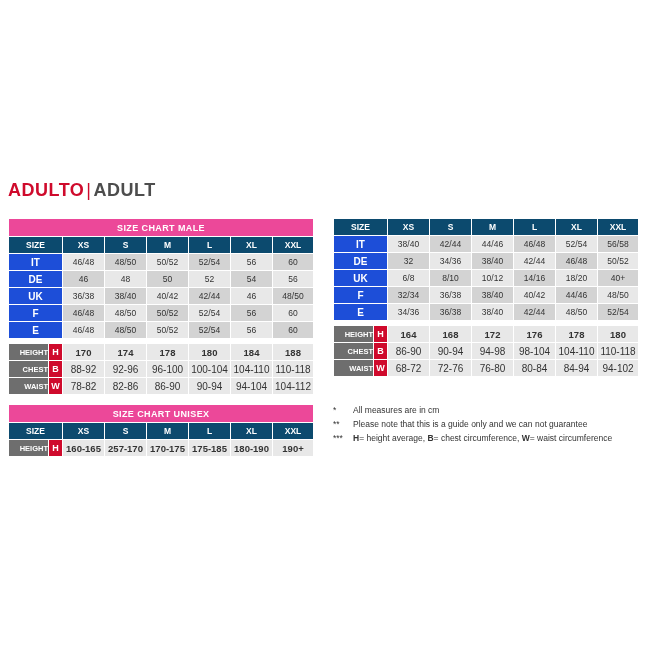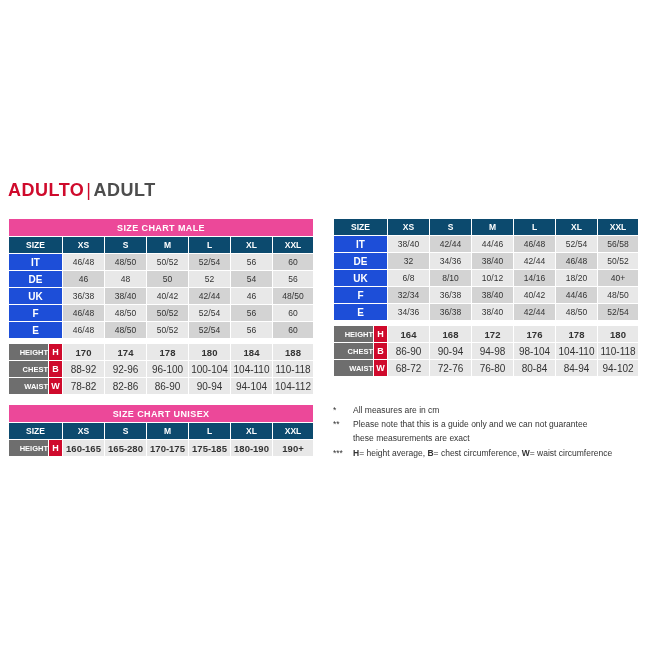--- a/index.html
+++ b/index.html
@@ -373,41 +373,37 @@
         <td class="col-head">S</td>
         <td class="col-head">M</td>
         <td class="col-head">L</td>
         <td class="col-head">XL</td>
         <td class="col-head">XXL</td>
       </tr>
       <tr>
         <td class="meas-label">HEIGHT</td>
         <td class="meas-badge">H</td>
         <td class="meas-val-bold">160-165</td>
-        <td class="meas-val-bold">165-280</td>
+        <td class="meas-val-bold">257-170</td>
         <td class="meas-val-bold">170-175</td>
         <td class="meas-val-bold">175-185</td>
         <td class="meas-val-bold">180-190</td>
         <td class="meas-val-bold">190+</td>
       </tr>
     </tbody>
   </table>
 
   <div class="notes">
     <div class="note-row">
       <span class="note-mark">*</span>
       <span class="note-text">All measures are in cm</span>
     </div>
     <div class="note-row">
       <span class="note-mark">**</span>
       <span class="note-text">Please note that this is a guide only and we can not guarantee</span>
     </div>
     <div class="note-row">
-      <span class="note-mark"></span>
-      <span class="note-text">these measurements are exact</span>
-    </div>
-    <div class="note-row">
       <span class="note-mark">***</span>
       <span class="note-text" id="note-legend"><b>H</b>= height average, <b>B</b>= chest circumference, <b>W</b>= waist circumference</span>
     </div>
   </div>
 
 </div>
 
 </body></html>

